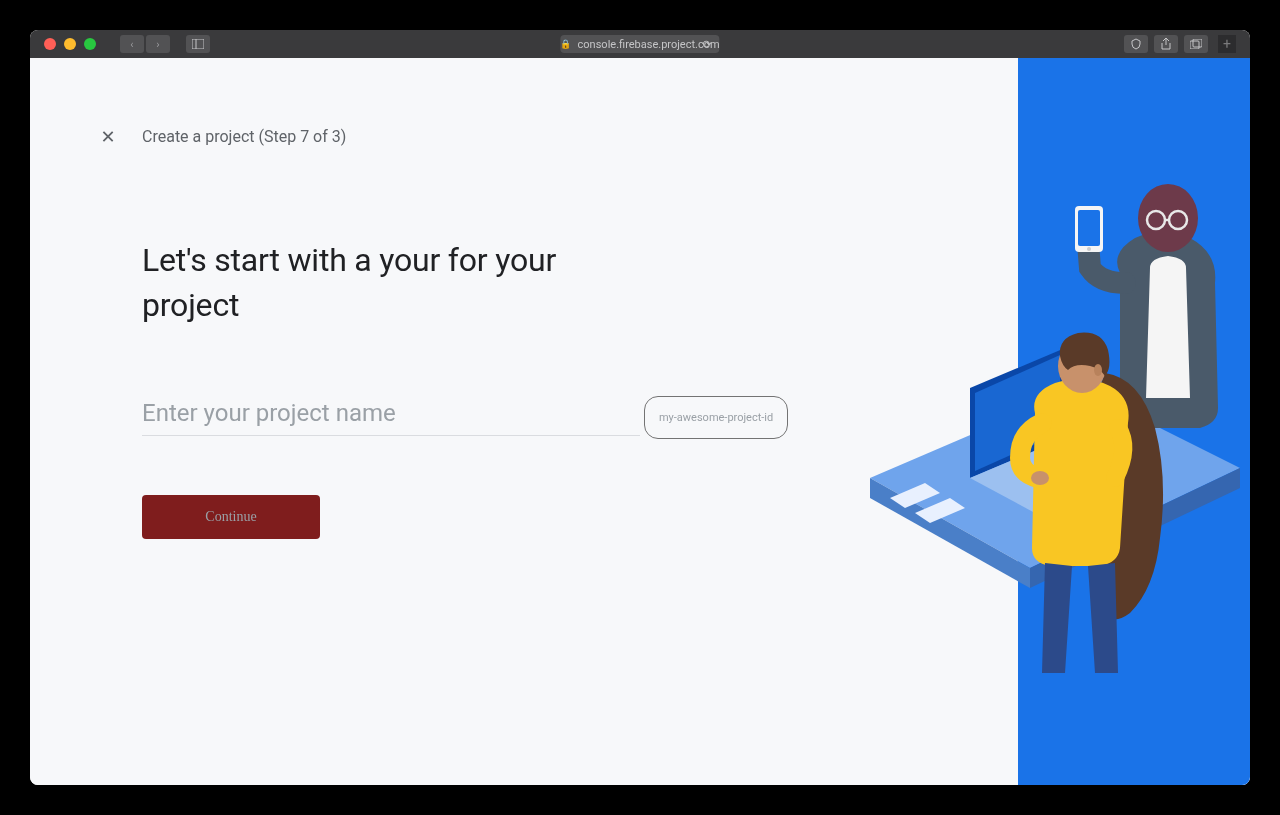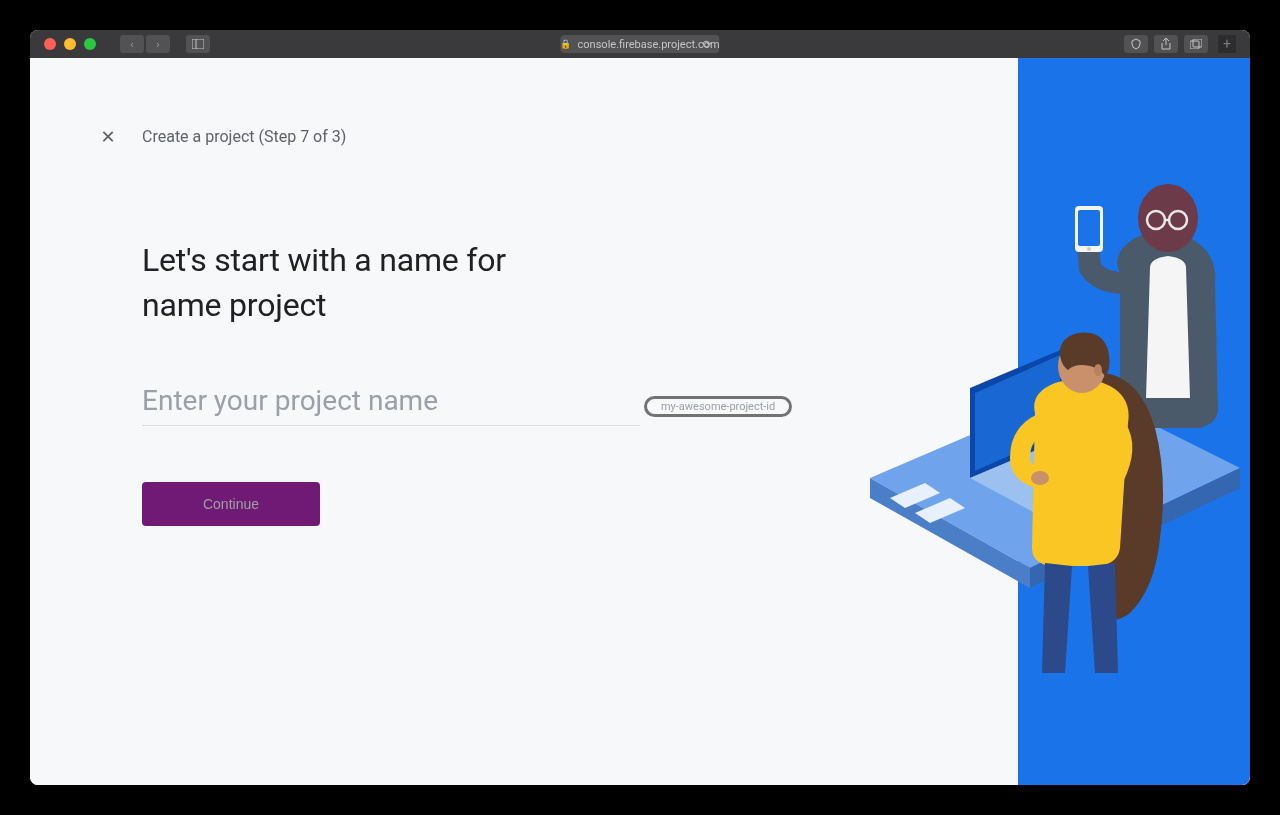--- a/index.html
+++ b/index.html
@@ -166,50 +166,50 @@
       color: #202124;
       line-height: 1.4;
       margin-bottom: 48px;
       max-width: 450px;
       letter-spacing: -0.2px;
     }
     .project-name-input {
       width: 498px;
       border: none;
       border-bottom: 1px solid #dadce0;
-      font-size: 28px;
+      font-size: 24px;
       color: #202124;
       padding: 6px 0 8px 0;
       background: transparent;
       outline: none;
       font-family: inherit;
     }
     .project-name-input::placeholder {
       color: #9aa0a6;
     }
     .project-id-chip {
       display: inline-block;
       margin-top: 20px;
-      padding: 1px 14px;
-      border: 3px solid #737373;
+      padding: 14px 14px;
+      border: 1px solid #737373;
       border-radius: 14px;
       font-size: 11px;
       color: #9aa0a6;
     }
     .continue-btn {
       display: block;
       margin-top: 56px;
       width: 178px;
       height: 44px;
-      background: #701a75;
+      background: #7f1d1d;
       border: none;
       border-radius: 4px;
       color: #9aa0a6;
       font-size: 14px;
-      font-family: Liberation Sans, sans-serif;
+      font-family: Liberation Serif, serif;
       cursor: not-allowed;
     }
     .illustration-panel {
       width: 232px;
       background: #1a73e8;
       position: relative;
       overflow: visible;
     }
     .illustration-svg {
       position: absolute;
@@ -265,21 +265,21 @@
     </div>
   </div>
 
   <div class="content-area">
     <div class="main-content">
       <div class="page-header">
         <div class="close-btn">✕</div>
         <div class="breadcrumb">Create a project (Step 7 of 3)</div>
       </div>
       <div class="form-section">
-        <h1 class="page-title">Let's start with a name for name project</h1>
+        <h1 class="page-title">Let's start with a your for your project</h1>
         <input type="text" class="project-name-input" placeholder="Enter your project name" style="">
         <div class="project-id-chip">my-awesome-project-id</div>
         <button class="continue-btn" disabled="">Continue</button>
       </div>
     </div>
     <div class="illustration-panel">
       <svg class="illustration-svg" viewBox="0 0 430 560">
 
         <polygon points="50,360 260,270 420,350 210,450" fill="#6fa4ec"></polygon>
         <polygon points="50,360 210,450 210,470 50,380" fill="#4a7fc8"></polygon>

